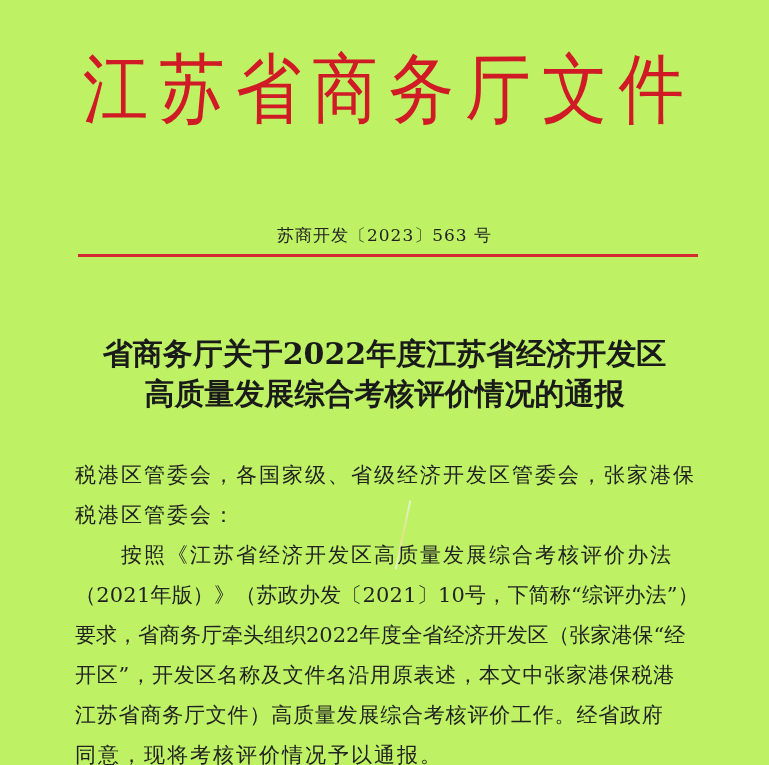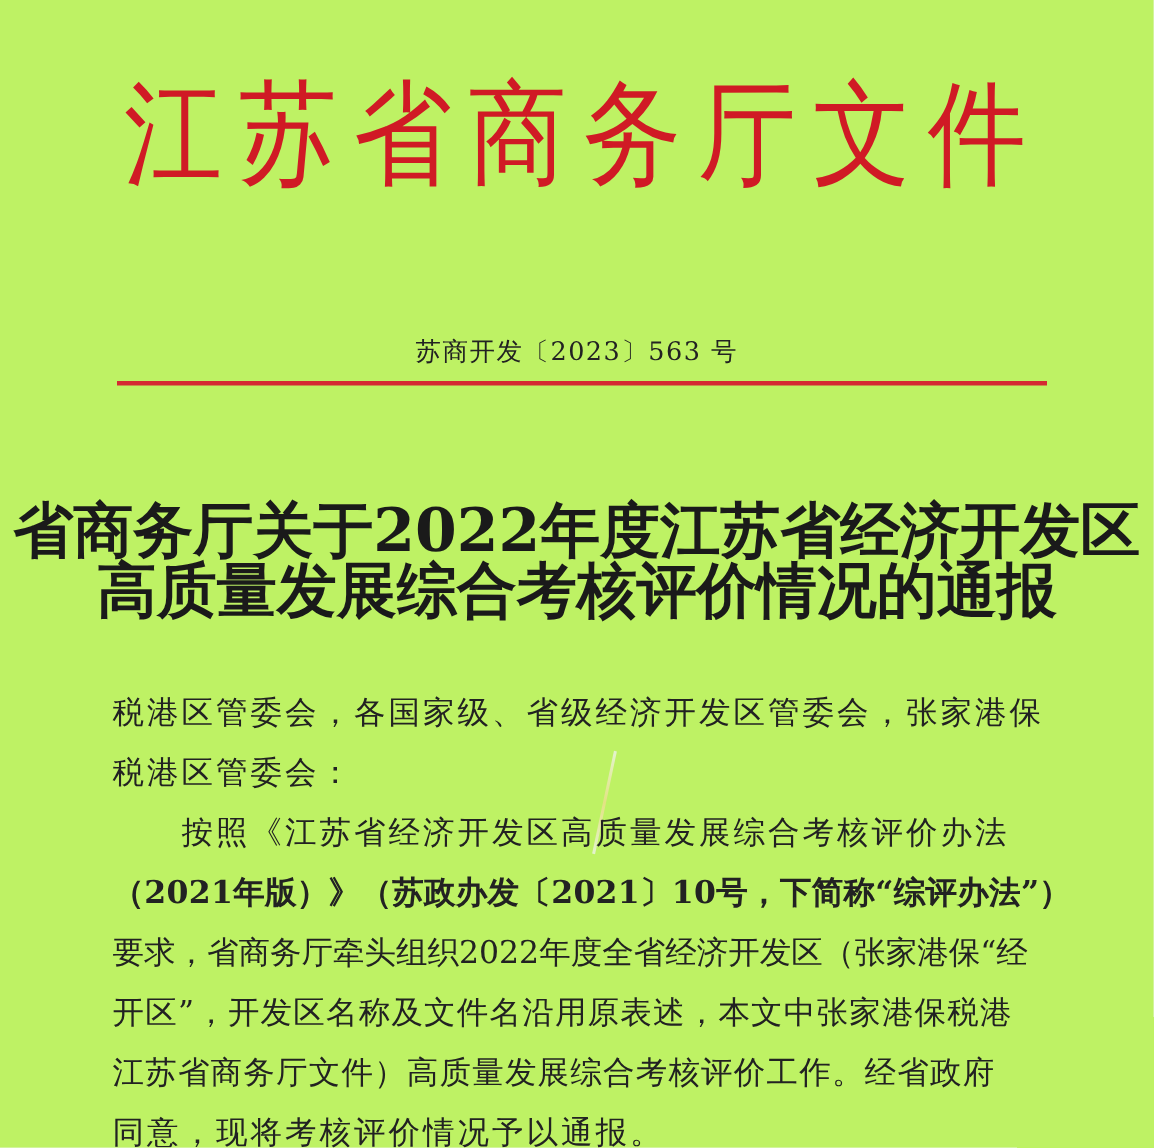--- a/index.html
+++ b/index.html
@@ -57,21 +57,21 @@
       width: 620px;
       height: 3px;
       background: #d42a32;
     }
     .doc-title {
       position: absolute;
       left: 0;
       top: 334px;
       width: 769px;
       text-align: center;
-      font-size: 40px;
+      font-size: 30px;
       line-height: 40px;
       font-weight: bold;
       color: #1a1a1a;
       font-family: "DejaVu Serif", "Liberation Serif", serif;
     }
     .doc-title div {
       white-space: nowrap;
     }
     .body-text {
       position: absolute;
@@ -116,20 +116,20 @@
     <div>省商务厅关于2022年度江苏省经济开发区</div>
     <div>高质量发展综合考核评价情况的通报</div>
   </div>
 
   <div class="seal-mark"></div>
 
   <div class="body-text">
     <div class="line">税港区管委会，各国家级、省级经济开发区管委会，张家港保</div>
     <div class="line">税港区管委会：</div>
     <div class="line indent">按照《江苏省经济开发区高质量发展综合考核评价办法</div>
-    <div class="line" style="letter-spacing:0.2px;font-weight:bold;">（2021年版）》（苏政办发〔2021〕10号，下简称“综评办法”）</div>
+    <div class="line" style="letter-spacing:0.2px;">（2021年版）》（苏政办发〔2021〕10号，下简称“综评办法”）</div>
     <div class="line" style="letter-spacing:0px;">要求，省商务厅牵头组织2022年度全省经济开发区（张家港保“经</div>
     <div class="line" style="letter-spacing:0.8px;">开区”，开发区名称及文件名沿用原表述，本文中张家港保税港</div>
     <div class="line" style="letter-spacing:0.8px;">江苏省商务厅文件）高质量发展综合考核评价工作。经省政府</div>
     <div class="line">同意，现将考核评价情况予以通报。</div>
   </div>
 
 </div>
 
 </body></html>

